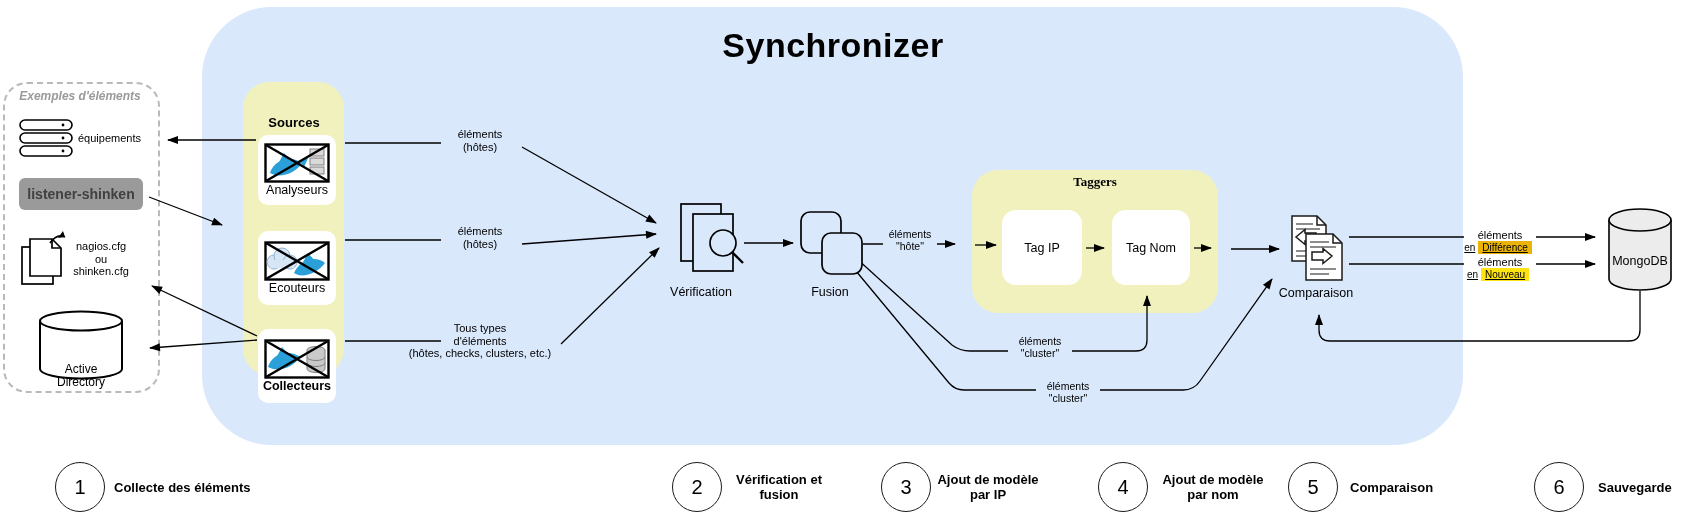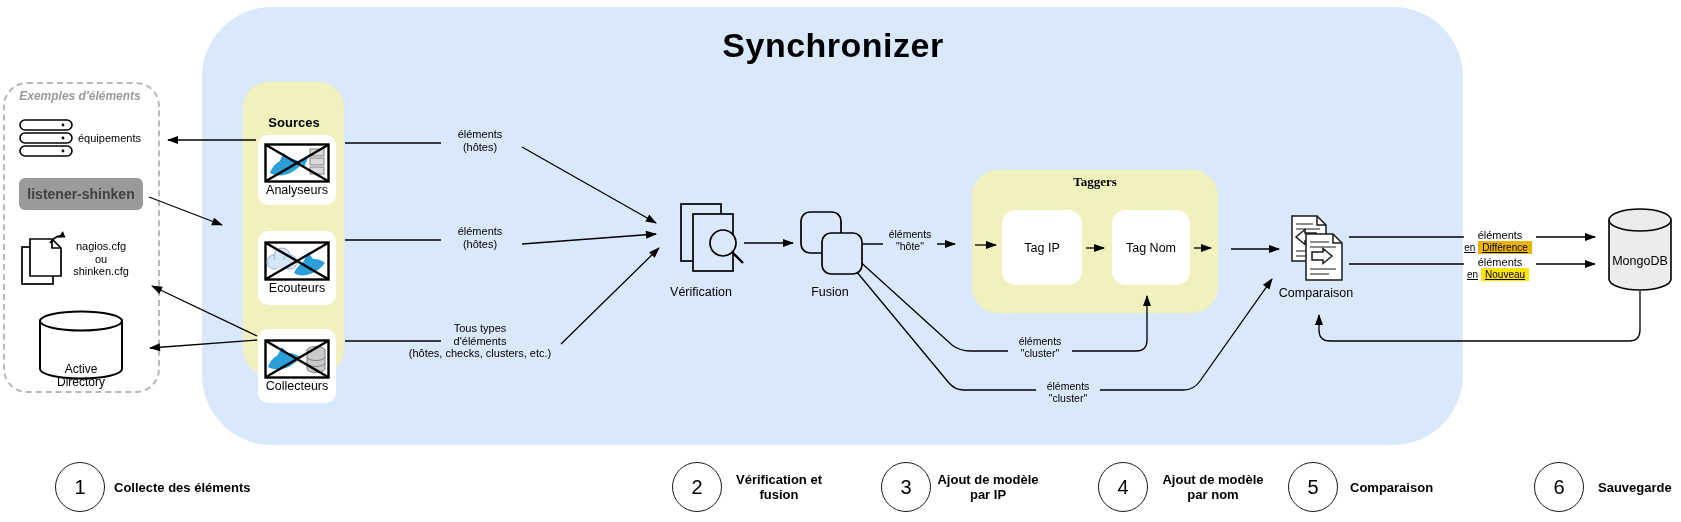--- a/index.html
+++ b/index.html
@@ -74,21 +74,21 @@
           <circle cx="26" cy="21" r="7"></circle>
         <rect x="6" y="19" width="24" height="8" stroke="none"></rect>
       </g>
       <path d="M30,32 C36,18 52,14 61,22 C54,32 38,38 30,32 Z" fill="#2b9fd8"></path>
       <path d="M44,12 L52,21 L38,23 Z" fill="#2b9fd8"></path>
       <path d="M2,2 L64,38 M64,2 L2,38" stroke="#000" stroke-width="2.4" fill="none"></path>
     </svg>
     <div class="node-lbl">Ecouteurs</div>
   </div>
 
-  <div class="abs white-card src-card" style="top:301px;height:74px;">
+  <div class="abs white-card src-card" style="top:301px;height:74px;font-weight:bold;">
     <svg width="66" height="40" viewBox="0 0 66 40">
       <rect x="1.5" y="1.5" width="63" height="37" fill="#fff" stroke="#000" stroke-width="2.4"></rect>
       <ellipse cx="52" cy="11" rx="9" ry="3.5" fill="#c9c9c9" stroke="#7f7f7f"></ellipse>
       <path d="M43,11 L43,30 A9,3.5 0 0 0 61,30 L61,11" fill="#c9c9c9" stroke="#7f7f7f"></path>
       <path d="M43,18 A9,3.5 0 0 0 61,18 M43,24 A9,3.5 0 0 0 61,24" fill="none" stroke="#7f7f7f"></path>
       <path d="M4,28 C8,14 26,10 36,18 C30,28 14,34 4,28 Z" fill="#2b9fd8"></path>
       <path d="M18,8 L26,17 L12,19 Z" fill="#2b9fd8"></path>
       <path d="M2,2 L64,38 M64,2 L2,38" stroke="#000" stroke-width="2.4" fill="none"></path>
     </svg>
     <div class="node-lbl">Collecteurs</div>

